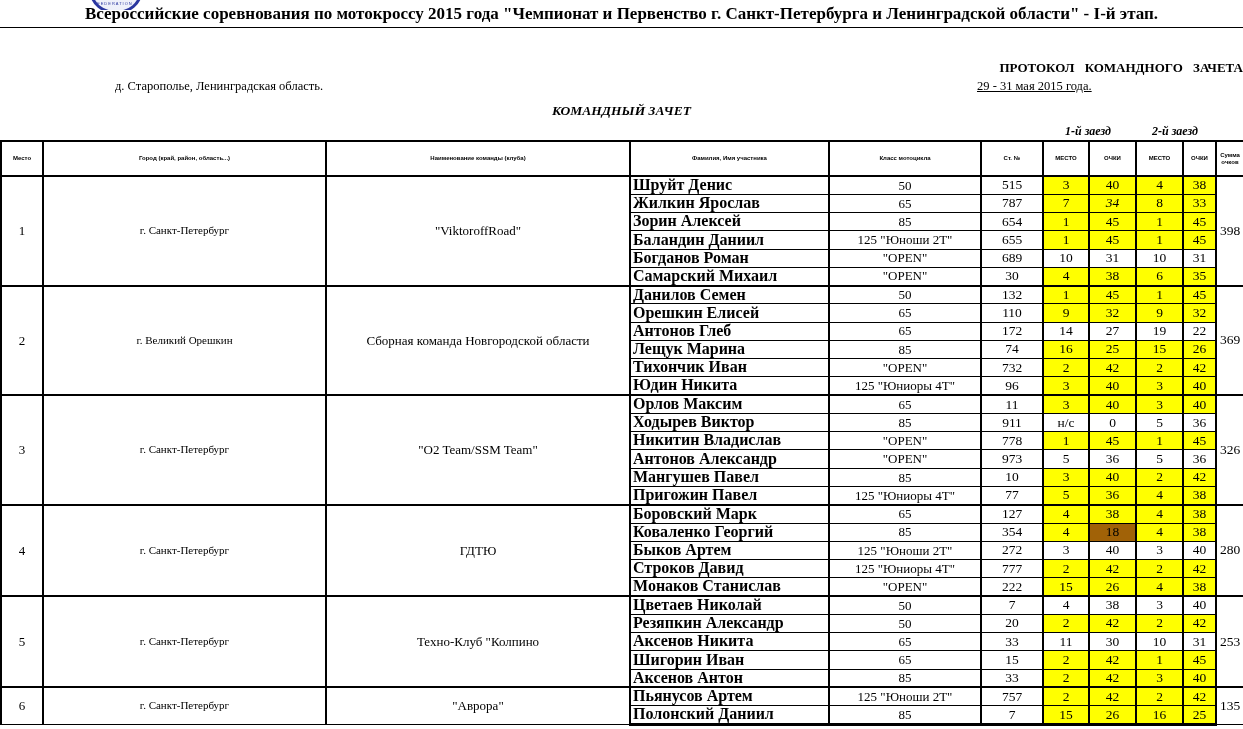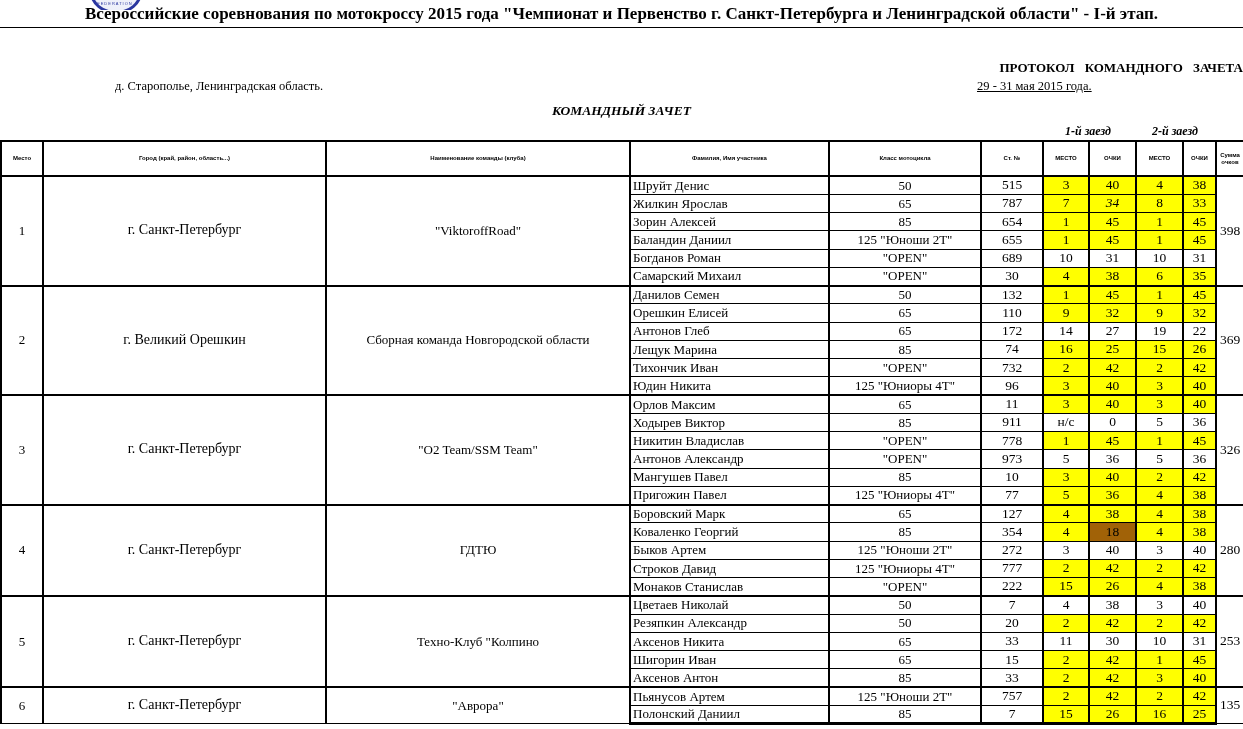--- a/index.html
+++ b/index.html
@@ -54,25 +54,25 @@
   }
   table.protocol tr.hdr th {
     height:33px; border-top-width:2px; border-bottom-width:2px;
     font-family:"Liberation Sans","DejaVu Sans",sans-serif;
     font-size:6px; font-weight:bold; text-align:center; vertical-align:middle;
   }
   table.protocol tr.rider { height:18.25px; }
   table.protocol tr.team-start td { border-top-width:2px; }
   table.protocol tr:last-child td { border-bottom-width:3px; }
   td.c { text-align:center; vertical-align:middle; }
-  td.name  { font-size:13px; text-align:left; padding-left:4px; vertical-align:middle; }
+  td.name  { font-size:16px; text-align:left; padding-left:4px; vertical-align:middle;font-weight:bold; }
   td.klass { font-size:13px; }
   td.num   { font-size:13.5px; }
   td.place-cell { font-size:13px; }
-  td.city-cell  { font-size:14px; }
+  td.city-cell  { font-size:11px; }
   td.club-cell  { font-size:13px; }
   td.total-cell { font-size:13.5px; }
 </style>
 </head>
 <body>
 
 <div class="page">
 
   <div class="title-bar">
     <div class="logo">

